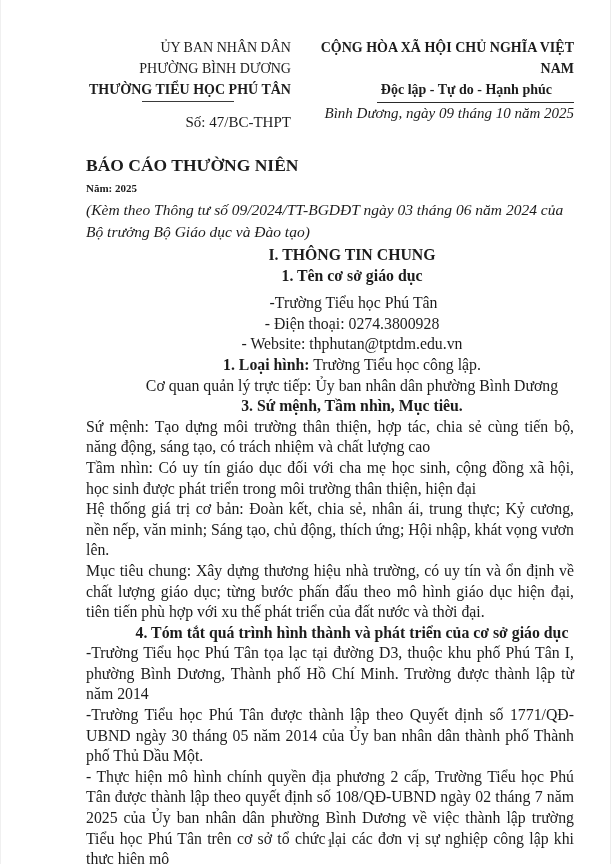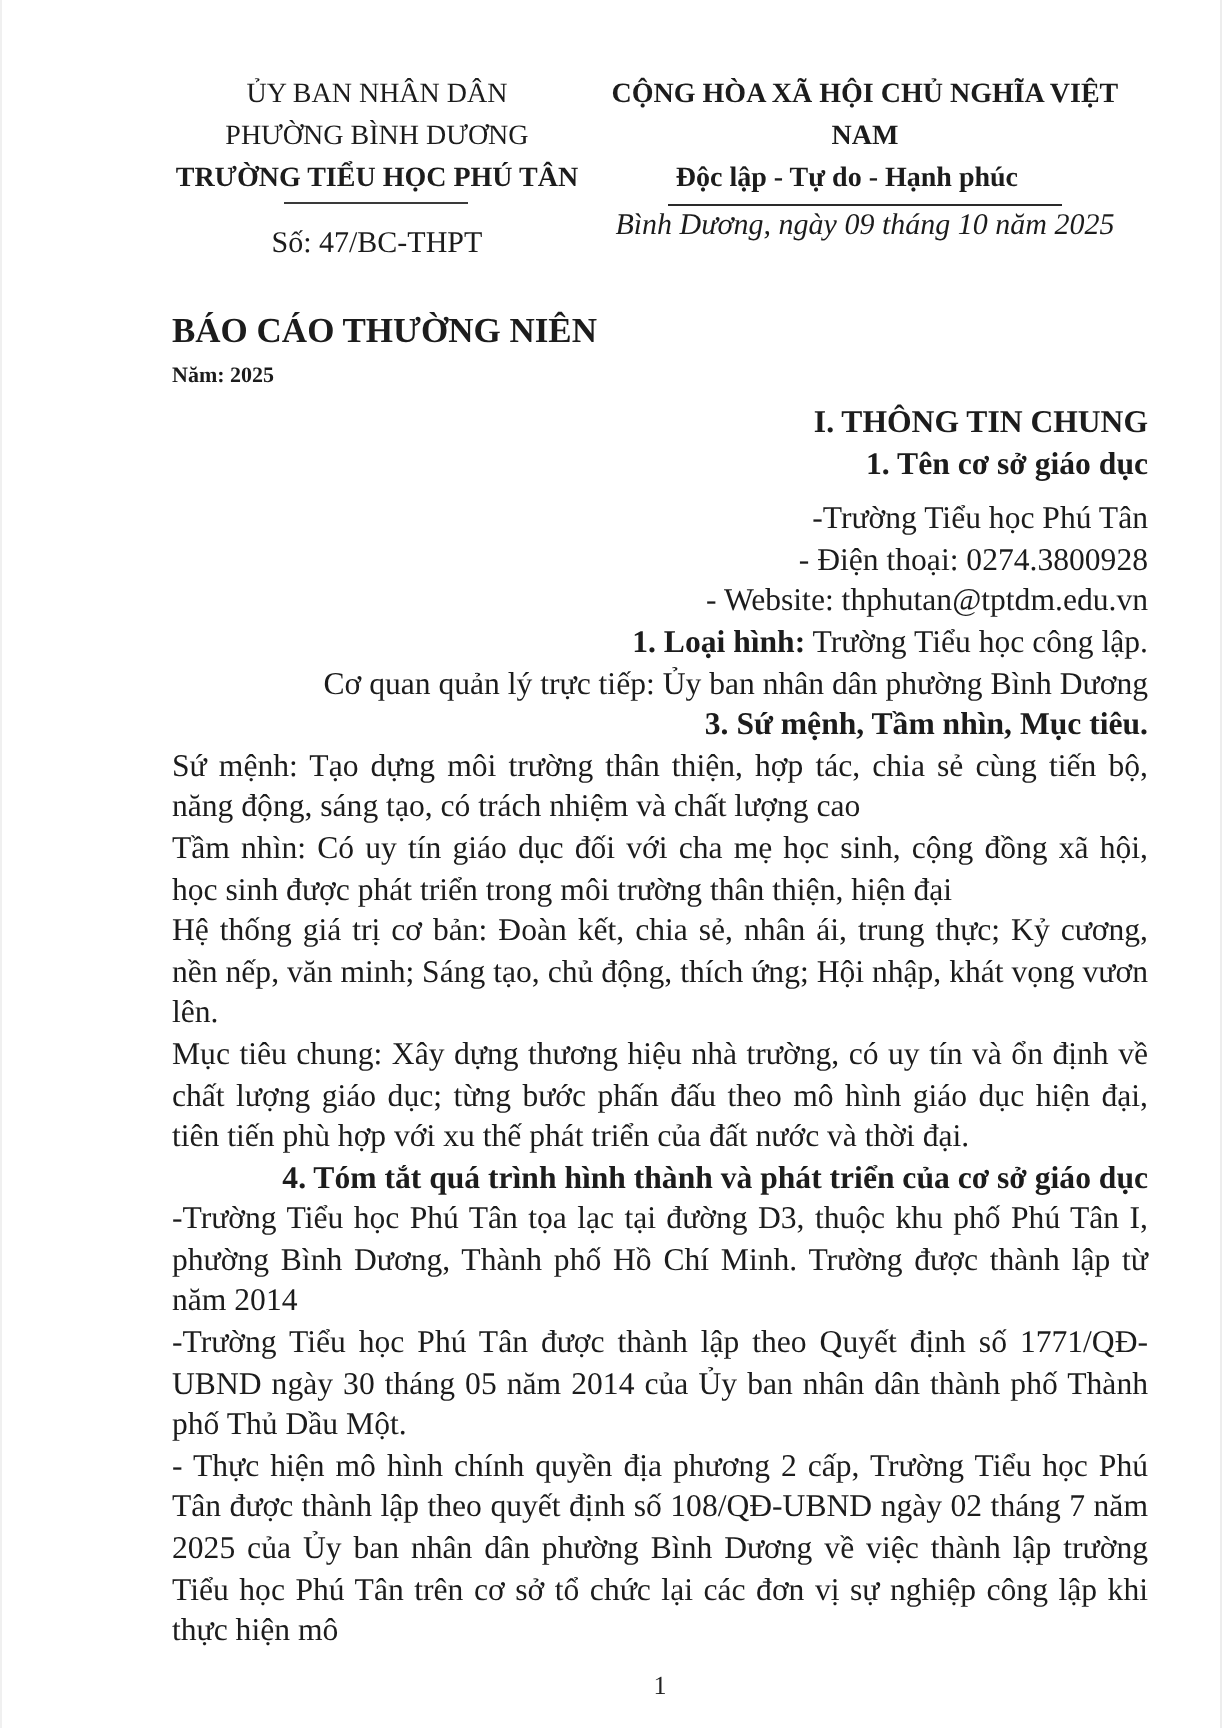--- a/index.html
+++ b/index.html
@@ -13,21 +13,21 @@
     font-family: "Liberation Serif", "DejaVu Serif", serif;
     padding: 37px 36px 0 85px;
     overflow: hidden;
     border-left: 1px solid #f0f0f0;
     border-right: 1px solid #ededed;
   }
   .bold { font-weight: bold; }
 
   
   .doc-header { display: flex; }
-  .hcol { text-align: center; font-size: 14px; line-height: 21px; }
+  .hcol { text-align: right; font-size: 14px; line-height: 21px; }
   .hcol-left  { width: 42%; }
   .hcol-right { width: 58%; }
   .name-rule {
     width: 92px;
     border-bottom: 1.3px solid #3a3a3a;
     margin: 1px auto 0 auto;
   }
   .doc-number { font-size: 15px; margin-top: 10px; }
   .motto-wrap { line-height: 22px; }
   .motto {
@@ -45,21 +45,21 @@
     font-style: italic;
     font-size: 15.5px;
     line-height: 21.5px;
     margin: 0 auto;
     max-width: 500px;
   }
 
   
   .body-text { margin-top: 3px; font-size: 15.8px; line-height: 20.6px; }
   .body-text p { margin: 0; text-align: justify; }
-  .body-text p.no-just { text-align: right; margin-left: 44px; }
+  .body-text p.no-just { text-align: center; margin-left: 44px; }
   .mt-sm { margin-top: 7px !important; }
   .indent-sp { padding-left: 3px; }
 
   
   .page-footer {
     position: absolute;
     bottom: 13px;
     left: 85px;
     right: 36px;
     text-align: center;
@@ -69,36 +69,37 @@
 </style>
 </head>
 <body>
 
 <div class="page">
 
   <header class="doc-header">
     <div class="hcol hcol-left">
       <div class="hline">ỦY BAN NHÂN DÂN</div>
       <div class="hline">PHƯỜNG BÌNH DƯƠNG</div>
-      <div class="hline bold">TRƯỜNG TIỂU HỌC PHÚ TÂN</div>
+      <div class="hline bold">THƯỜNG TIỂU HỌC PHÚ TÂN</div>
       <div class="name-rule"></div>
       <div class="doc-number">Số: 47/BC-THPT</div>
     </div>
     <div class="hcol hcol-right">
       <div class="hline bold">CỘNG HÒA XÃ HỘI CHỦ NGHĨA VIỆT NAM</div>
       <div class="motto-wrap">
         <span class="motto bold">Độc lập - Tự do - Hạnh phúc</span>
       </div>
       <div class="date-line">Bình Dương, ngày 09  tháng 10 năm 2025</div>
     </div>
   </header>
 
   <section class="title-block">
     <div class="doc-title">BÁO CÁO THƯỜNG NIÊN</div>
     <div class="doc-year">Năm: 2025</div>
+    <div class="doc-subtitle">(Kèm theo Thông tư số 09/2024/TT-BGDĐT ngày 03 tháng 06 năm 2024 của Bộ trưởng Bộ Giáo dục và Đào tạo)</div>
   </section>
 
   <section class="body-text">
     <p class="bold no-just">I. THÔNG TIN CHUNG</p>
     <p class="bold no-just">1. Tên cơ sở giáo dục</p>
     <p class="mt-sm no-just indent-sp">-Trường Tiểu học Phú Tân</p>
     <p class="no-just">- Điện thoại:  0274.3800928</p>
     <p class="no-just">- Website: thphutan@tptdm.edu.vn</p>
     <p class="no-just"><span class="bold">1. Loại hình:</span><span> Trường Tiểu học công lập.</span></p>
     <p class="no-just">Cơ quan quản lý trực tiếp: Ủy ban nhân dân phường Bình Dương</p>

